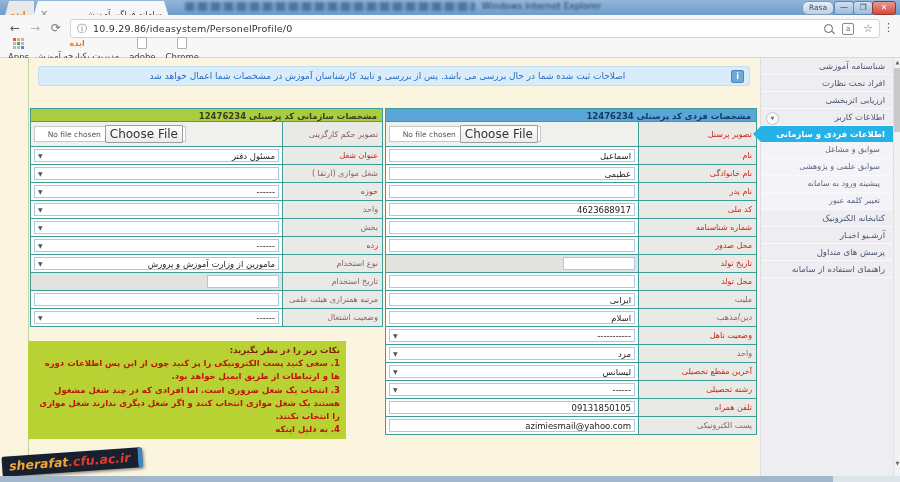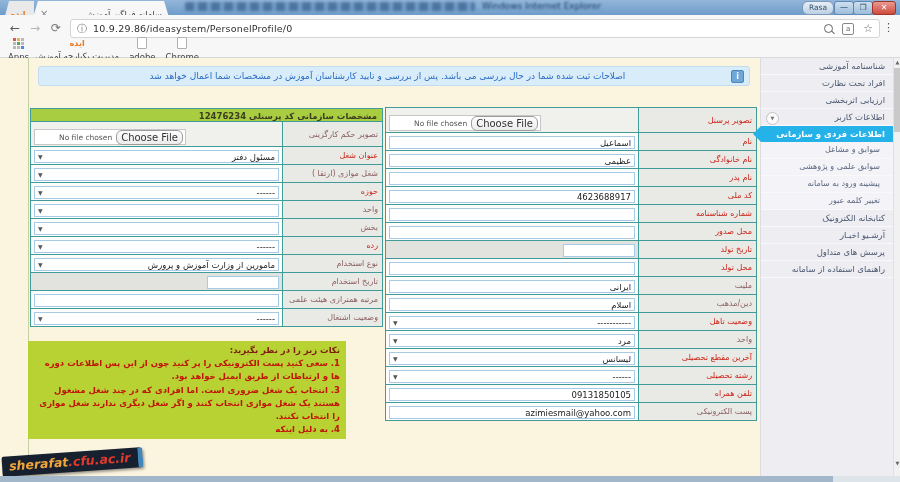--- a/index.html
+++ b/index.html
@@ -58,34 +58,34 @@
   .ftable{position:absolute;direction:rtl;}
   .fhead{height:14px;font-size:8.5px;font-weight:bold;line-height:14px;padding:0 5px;border:1px solid #3f9c98;box-sizing:border-box;}
   .p-head{background:#58a7d8;color:#17395f;}
   .o-head{background:#a9cd41;color:#3c3c20;}
   .frow{display:flex;border:1px solid #3f9c98;margin-top:-1px;height:19px;box-sizing:border-box;background:#fdfdfb;}
   .frow.tall{height:26px;}
   .fl{width:118px;background:#e9e9e6;border-left:1px solid #3f9c98;font-size:8px;color:#8a5f5f;
       padding:0 4px;display:flex;align-items:center;box-sizing:border-box;}
   .o .fl{width:100px;text-align:center;}
   .fl.req{color:#cc2518;}
-  .fi{flex:1;display:flex;align-items:flex-end;padding:1px 3px;box-sizing:border-box;}
+  .fi{flex:1;display:flex;align-items:center;padding:1px 3px;box-sizing:border-box;}
   .fi.gray{background:#e2e2df;}
   .fi.fgray{background:#f0f0ec;}
   .tbox{height:13px;border:1px solid #a6cbe7;background:#fff;width:100%;font-size:8.5px;color:#222;
     display:flex;align-items:center;padding:0 3px;box-sizing:border-box;direction:rtl;}
   .tbox.small{width:72px;flex:none;}
   .selbox{height:13px;border:1px solid #a6cbe7;background:#fff;width:100%;font-size:8.5px;color:#222;
     display:flex;align-items:center;padding:0 3px;box-sizing:border-box;direction:rtl;}
   .selbox .val{flex:1;}
   .selbox .car{font-size:6px;color:#555;}
   .filewrap{direction:ltr;width:152px;height:16px;border:1px solid #c7c7c7;background:#fff;display:flex;
     align-items:center;justify-content:flex-end;gap:4px;padding:0 2px;box-sizing:border-box;margin-right:auto;}
   .nofile{font-size:7.5px;color:#555;}
-  .choose{font-size:10px;color:#333;border:1px solid #9c9c9c;border-radius:6px;background:linear-gradient(#fdfdfd,#ececec);
+  .choose{font-size:12px;color:#333;border:1px solid #9c9c9c;border-radius:1px;background:linear-gradient(#fdfdfd,#ececec);
     padding:1px 4px;white-space:nowrap;}
   
   .notes{position:absolute;left:28px;top:283px;width:318px;background:#b8d233;padding:3px 6px;box-sizing:border-box;
     direction:rtl;text-align:right;font-size:8.5px;font-weight:bold;color:#c01408;line-height:1.55;}
   .notes .nh{color:#7e1c10;}
   
   .wm{position:absolute;left:2px;top:394px;background:#16202e;border-right:5px solid #4287b9;border-radius:2px;
     padding:2px 7px 3px 7px;transform:rotate(-4deg);font-style:italic;font-weight:bold;font-size:12.5px;
     box-shadow:1px 2px 3px rgba(0,0,0,.4);white-space:nowrap;}
   .wm .w1{color:#f2a53a}.wm .w2{color:#e2392c}
@@ -272,20 +272,21 @@
         <div class="fi">
           <div class="selbox">
             <span class="val">------</span>
             <span class="car">▼</span>
           </div>
         </div>
       </div>
     </div>
 
   <div class="ftable p" id="perTable" style="left:385px;top:50px;width:372px">
+    <div class="fhead p-head">مشخصات فردی کد پرسنلی 12476234</div>
   <div class="frow tall">
         <div class="fl req">تصویر پرسنل</div>
         <div class="fi fgray">
           <div class="filewrap">
             <span class="nofile">No file chosen</span>
             <span class="choose">Choose File</span>
           </div>
         </div>
       </div>
       <div class="frow">

